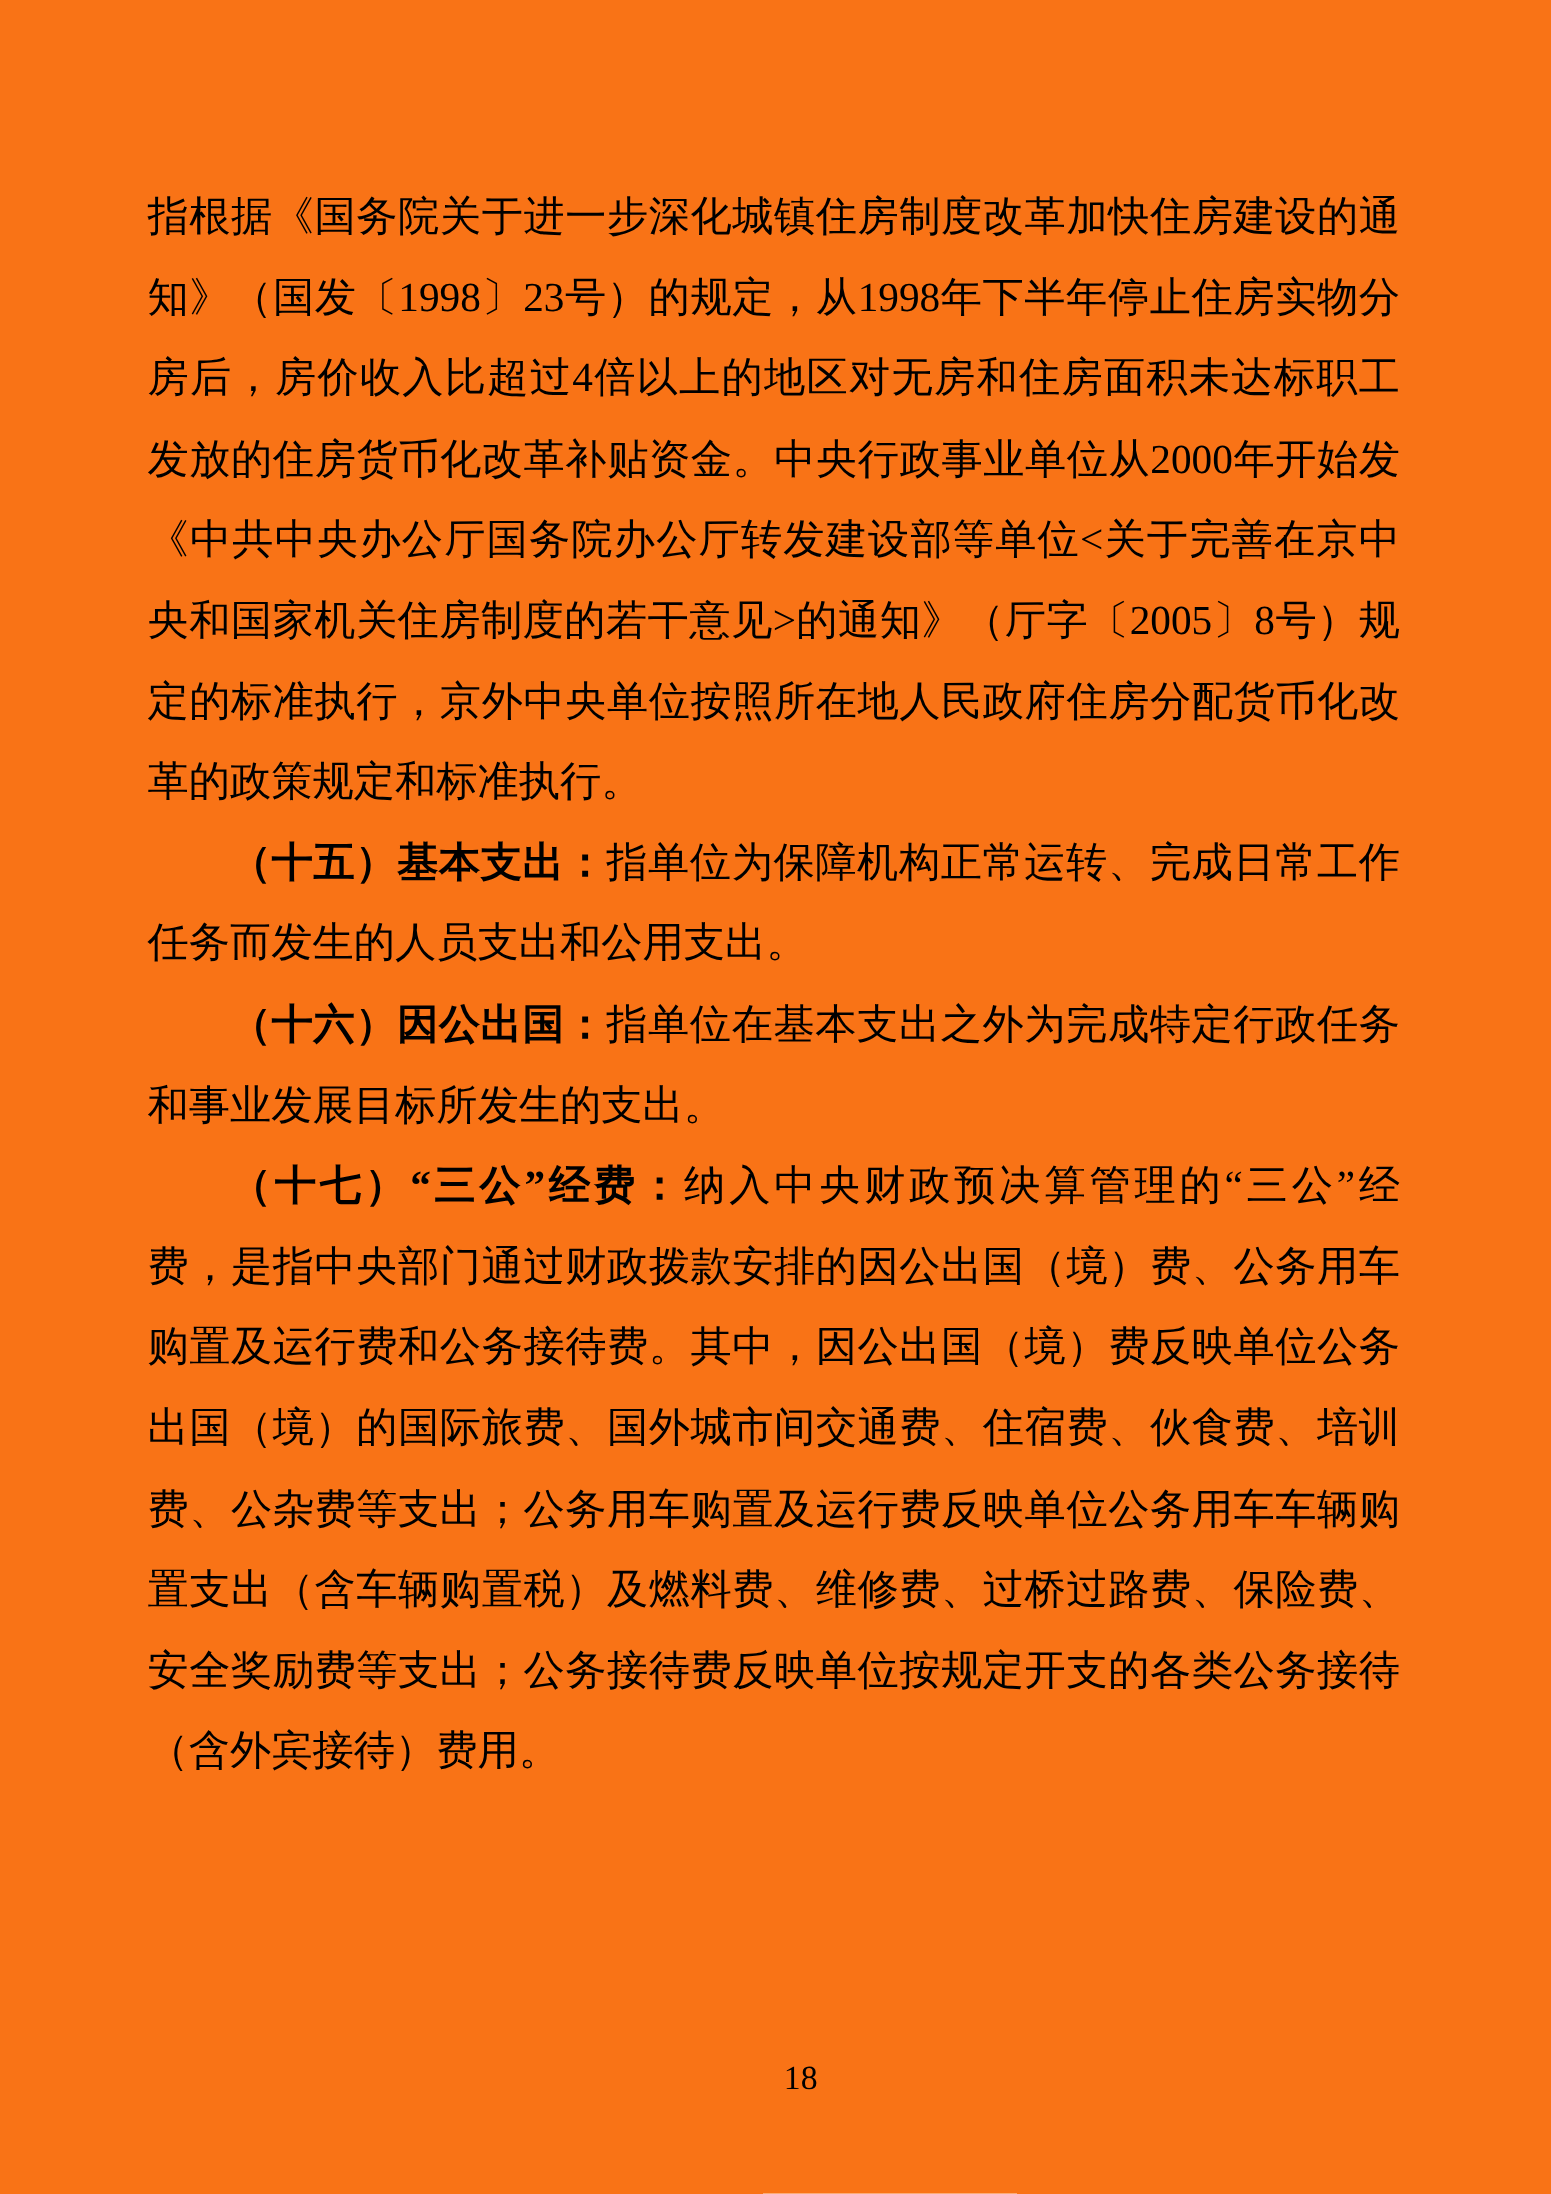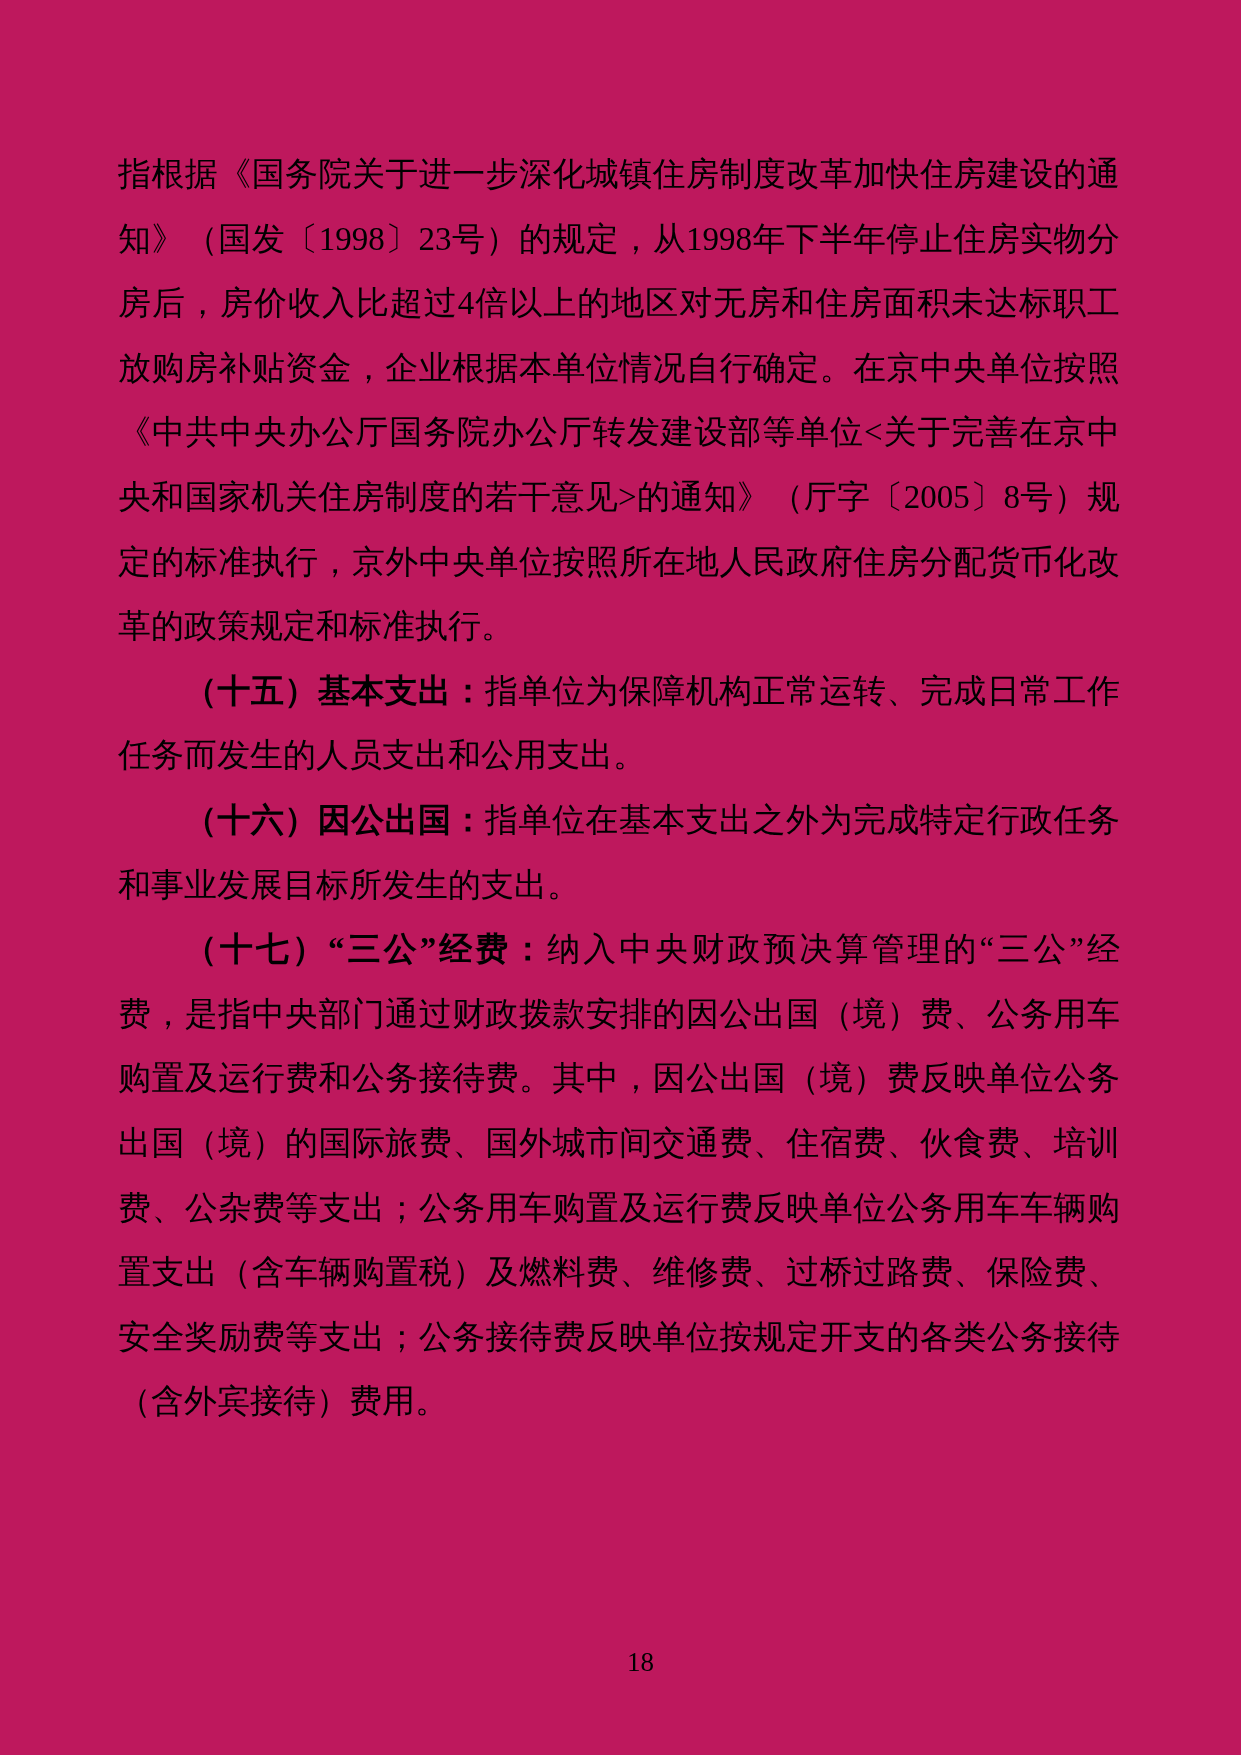--- a/index.html
+++ b/index.html
@@ -4,21 +4,21 @@
 <style>
   html, body {
     margin: 0;
     padding: 0;
     background: #ffffff;
   }
   .page {
     position: relative;
     width: 1241px;
     height: 1755px;
-    background: #be185d;
+    background: #f97316;
     overflow: hidden;
     font-family: "Liberation Serif", "DejaVu Serif", serif;
     color: #000000;
   }
   .page-body {
     position: absolute;
     left: 118px;
     top: 142px;
     width: 1002px;
     font-size: 33px;
@@ -59,21 +59,21 @@
   }
 </style>
 </head>
 <body>
 
 <div class="page">
   <div class="page-body" id="page-body">
       <div class="line fill">指根据《国务院关于进一步深化城镇住房制度改革加快住房建设的通</div>
       <div class="line fill">知》（国发〔1998〕23号）的规定，从1998年下半年停止住房实物分</div>
       <div class="line fill">房后，房价收入比超过4倍以上的地区对无房和住房面积未达标职工</div>
-      <div class="line fill">放购房补贴资金，企业根据本单位情况自行确定。在京中央单位按照</div>
+      <div class="line fill">发放的住房货币化改革补贴资金。中央行政事业单位从2000年开始发</div>
       <div class="line fill">《中共中央办公厅国务院办公厅转发建设部等单位&lt;关于完善在京中</div>
       <div class="line fill">央和国家机关住房制度的若干意见&gt;的通知》（厅字〔2005〕8号）规</div>
       <div class="line fill">定的标准执行，京外中央单位按照所在地人民政府住房分配货币化改</div>
       <div class="line short">革的政策规定和标准执行。</div>
       <div class="line fill indent"><span class="heading">（十五）基本支出：</span><span>指单位为保障机构正常运转、完成日常工作</span></div>
       <div class="line short">任务而发生的人员支出和公用支出。</div>
       <div class="line fill indent"><span class="heading">（十六）因公出国：</span><span>指单位在基本支出之外为完成特定行政任务</span></div>
       <div class="line short">和事业发展目标所发生的支出。</div>
       <div class="line fill indent"><span class="heading">（十七）“三公”经费：</span><span>纳入中央财政预决算管理的“三公”经</span></div>
       <div class="line fill">费，是指中央部门通过财政拨款安排的因公出国（境）费、公务用车</div>

